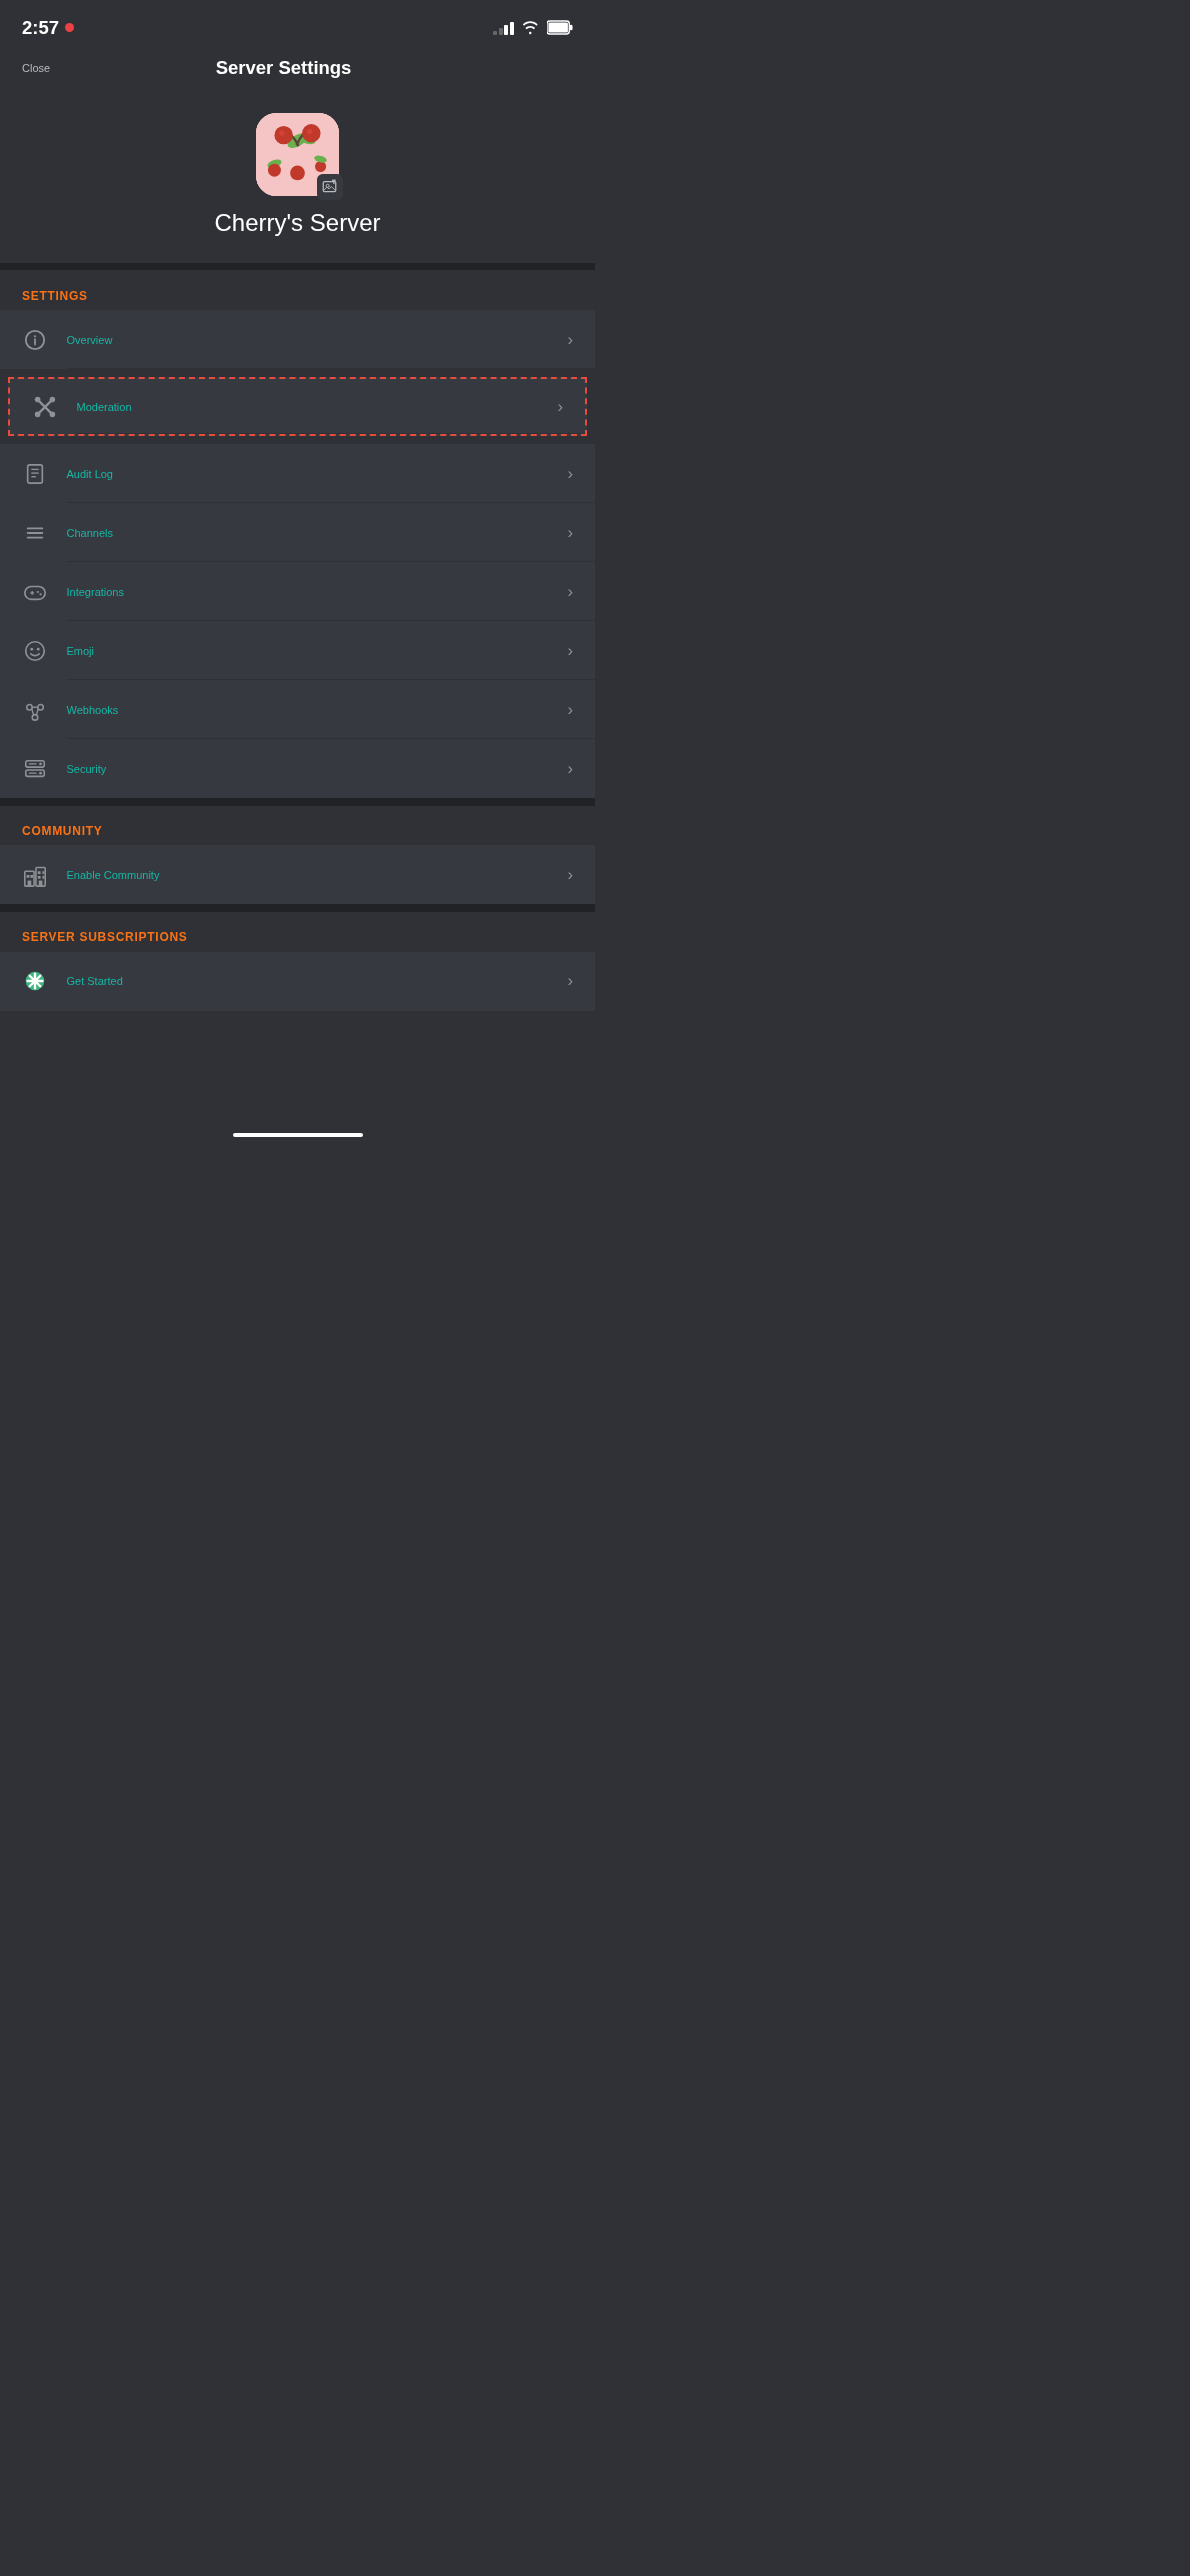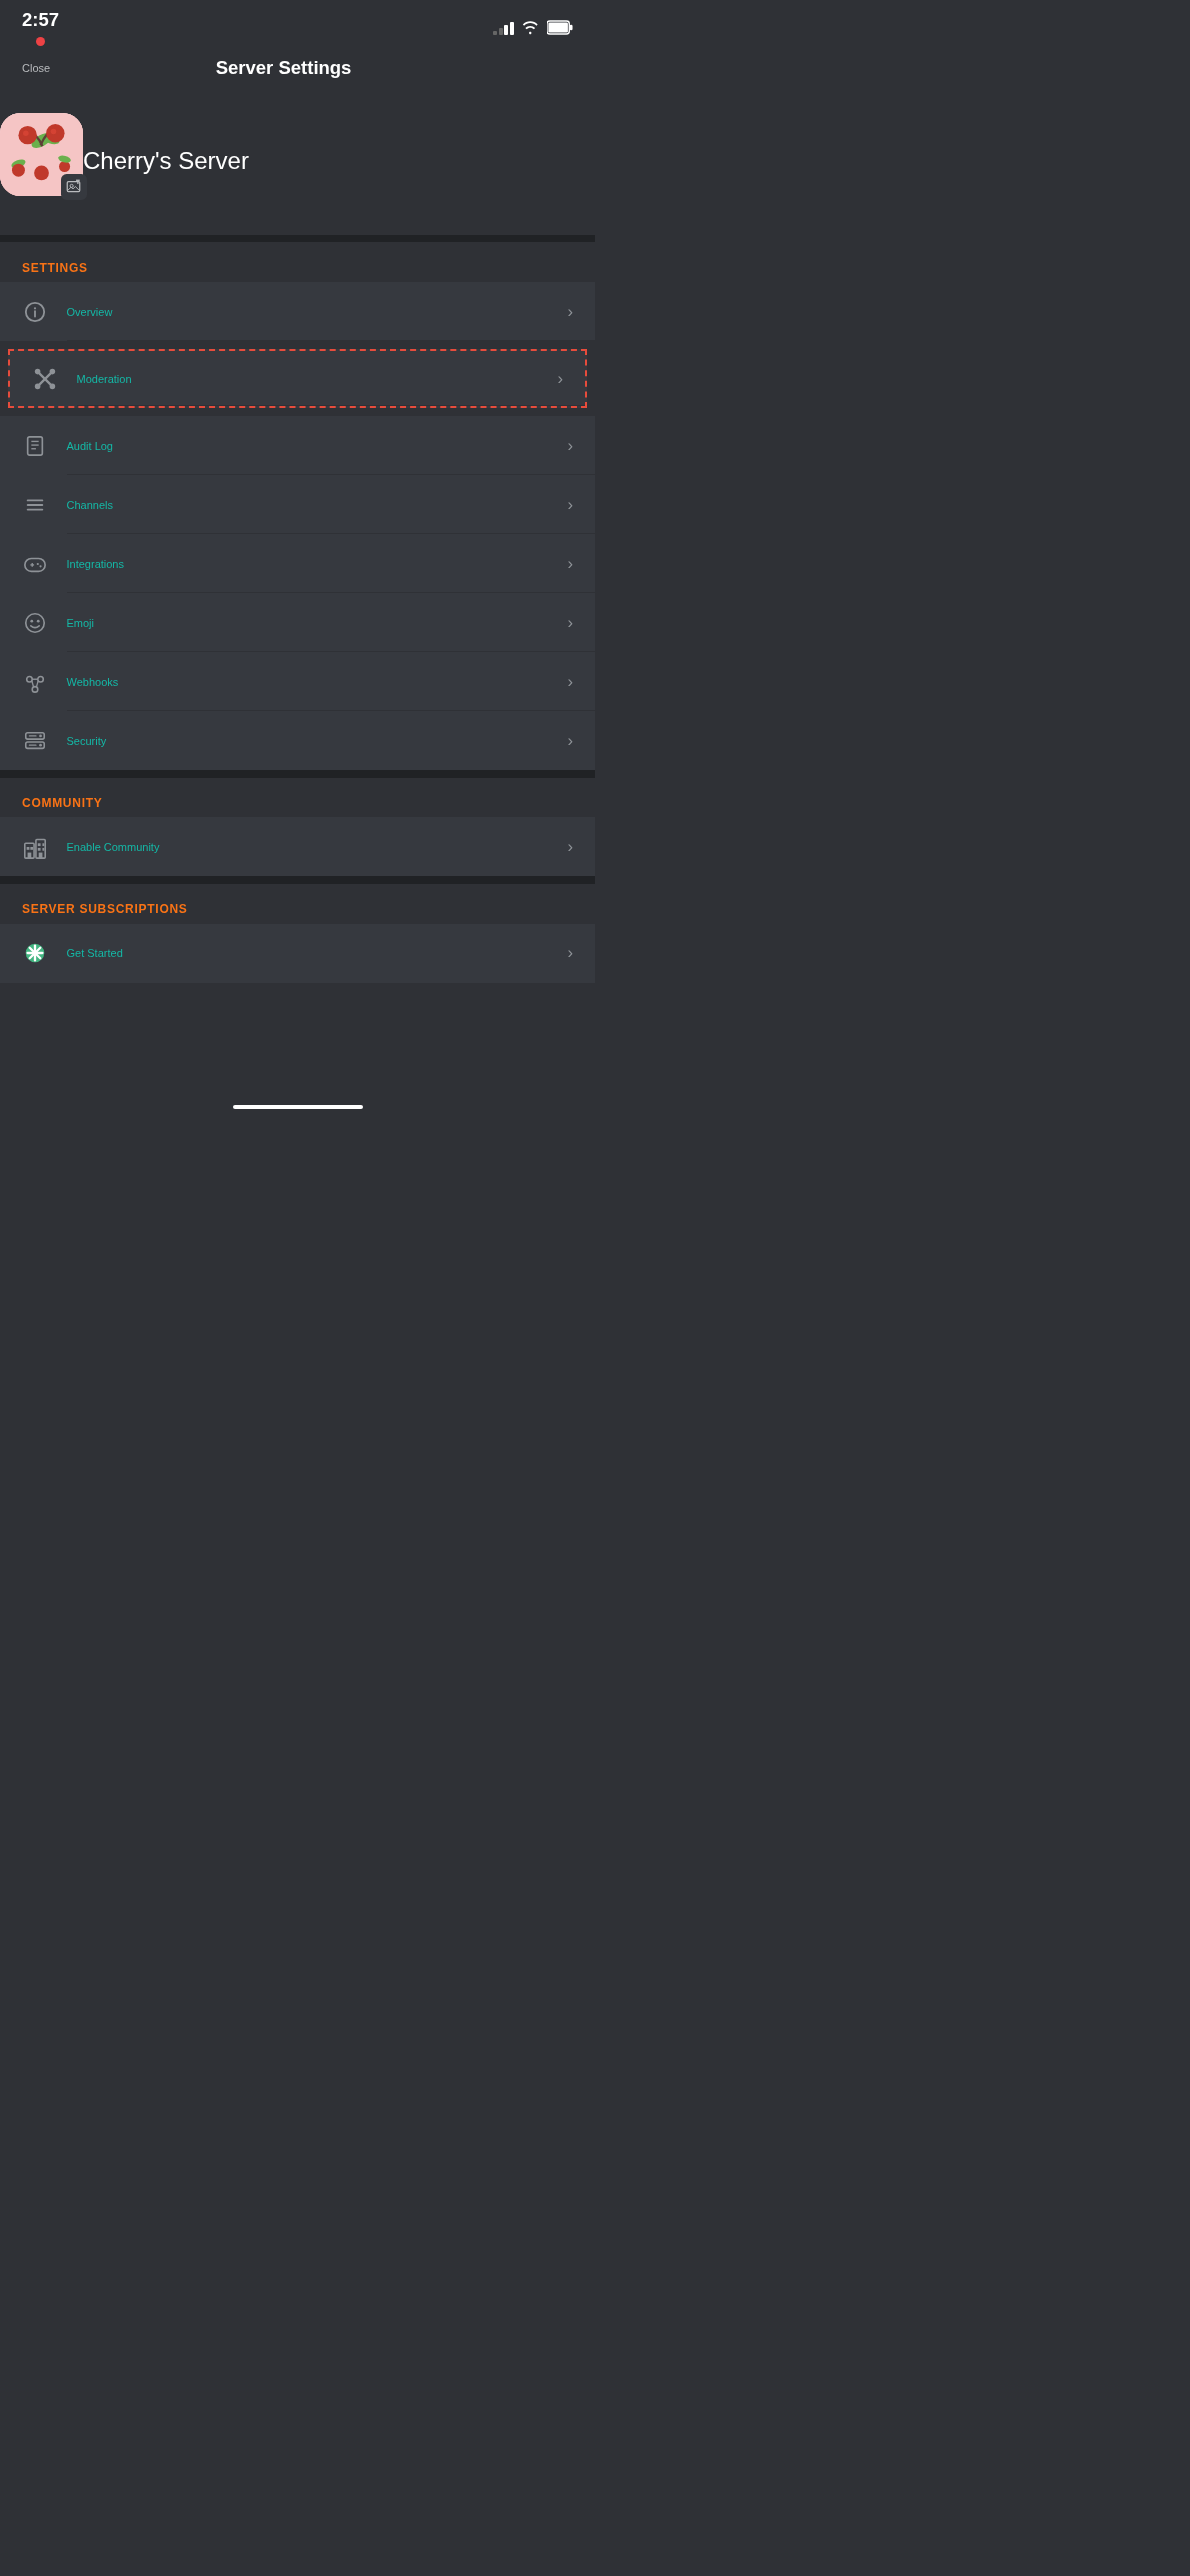--- a/index.html
+++ b/index.html
@@ -23,21 +23,20 @@
       height: 50px;
     }
 
     .status-time {
       font-size: 18.5px;
       font-weight: 700;
       color: #ffffff;
       display: flex;
       align-items: center;
       gap: 5.6px;
-      flex-direction: column;
     }
 
     .status-icons {
       display: flex;
       align-items: center;
       gap: 7.4px;
     }
 
     .signal-bars {
       display: flex;
@@ -82,20 +81,21 @@
       color: #ffffff;
     }
 
     .nav-spacer {
       width: 56px;
     }
 
     
     .server-header {
       display: flex;
+      flex-direction: column;
       align-items: center;
       padding: 18.5px 0 26px 0;
       background-color: #2f3136;
       text-align: center;
     }
 
     .server-avatar-container {
       position: relative;
       width: 83px;
       height: 83px;

